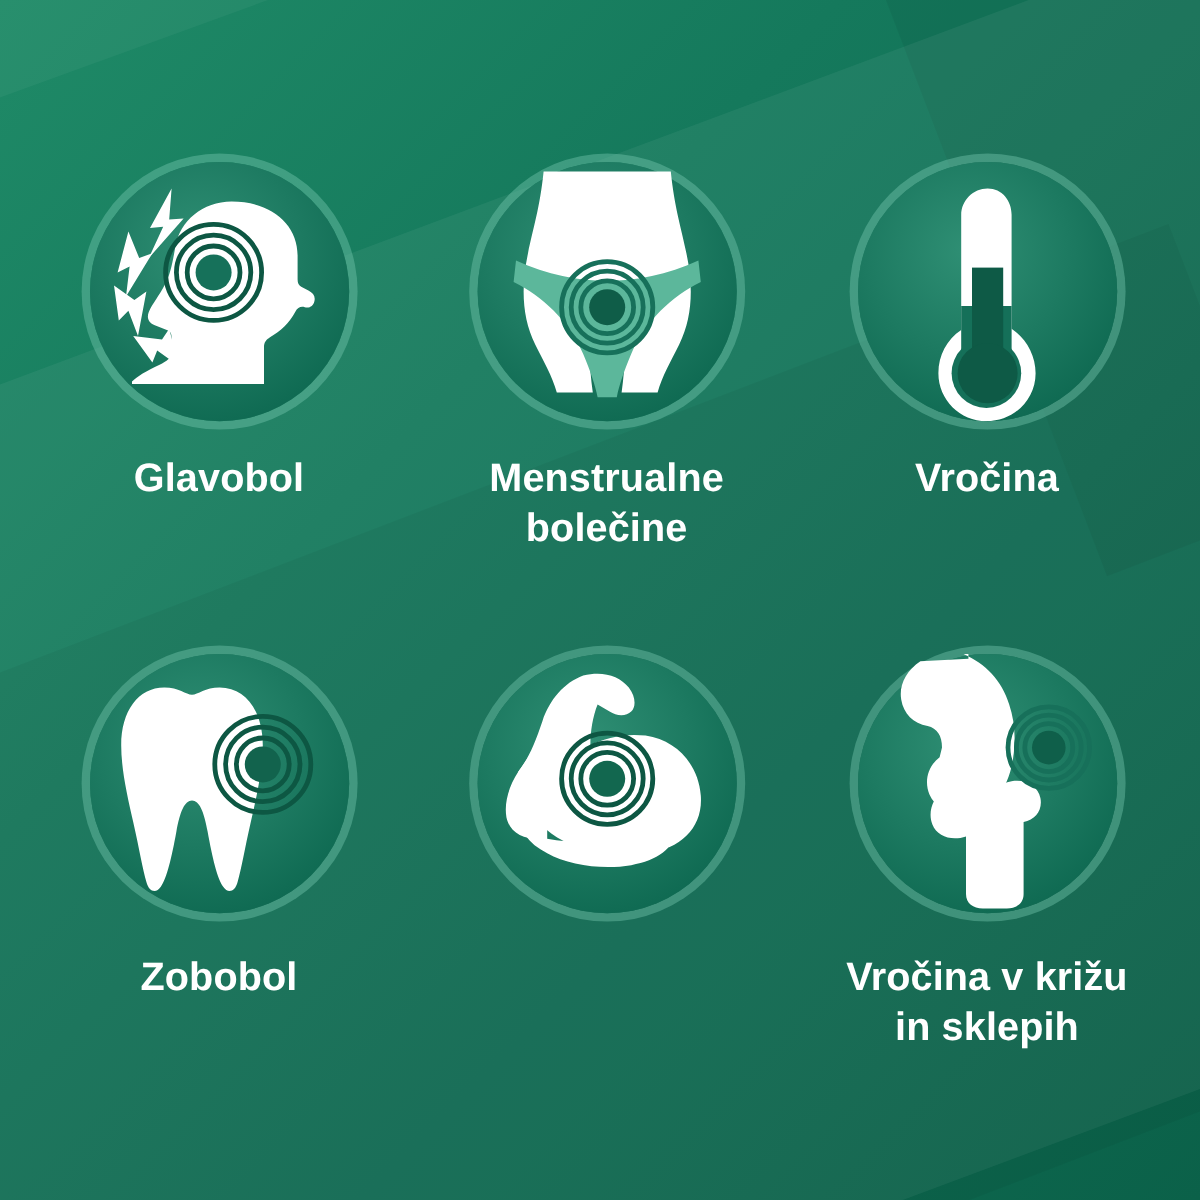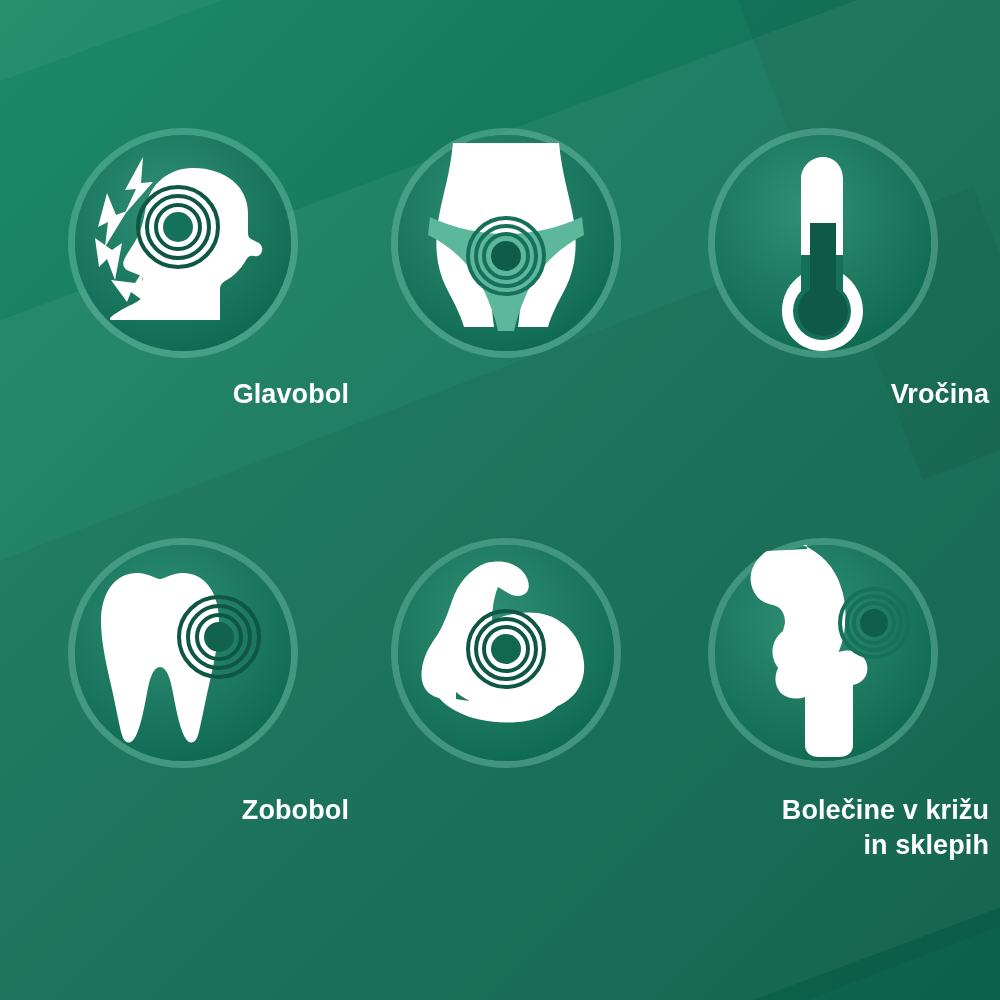--- a/index.html
+++ b/index.html
@@ -92,26 +92,25 @@
     left: 0;
     top: 0;
     width: 216px;
     height: 216px;
     display: block;
   }
 
   .caption {
     margin-top: 26px;
     color: #ffffff;
-    font-size: 27px;
+    font-size: 33px;
     font-weight: bold;
     line-height: 1.28;
     letter-spacing: 0.1px;
     white-space: pre-line;
-    text-align: right;
   }
   .row2 .caption { margin-top: 32px; }
 </style>
 </head>
 <body>
 
 <div id="poster">
 
   <div class="band band-a"></div>
   <div class="band band-d"></div>
@@ -154,20 +153,21 @@
             <path fill="#5cb79b" d="M32 82 C58 94 84 99 108 99 C132 99 158 94 184 82 L186 100 C162 112 140 132 128 160 C122 174 118 186 116 196 L100 196 C98 186 94 174 88 160 C76 132 54 112 30 100 Z"></path>
           </g>
           <g>
             <circle cx="108" cy="121" r="38" fill="none" stroke="#17705a" stroke-width="4"></circle>
             <circle cx="108" cy="121" r="30" fill="none" stroke="#17705a" stroke-width="4"></circle>
             <circle cx="108" cy="121" r="22" fill="none" stroke="#17705a" stroke-width="4"></circle>
             <circle cx="108" cy="121" r="15" fill="#0f5d48"></circle>
           </g>
         </svg>
       </div>
+      <div class="caption">Menstrualne bolečine</div>
     </div>
 
     <div class="item row1 col3">
       <div class="disc">
         <svg viewBox="0 0 216 216">
           <g>
             <path fill="#ffffff" d="M108 22 C96 22 86 32 86 44 L86 140 C74 148 67 161 67 176 C67 198 85 216 107 216 C130 216 148 198 148 176 C148 161 140 147 128 139 L128 44 C128 32 120 22 108 22 Z"></path>
             <circle cx="107" cy="176" r="29" fill="#157059"></circle>
             <rect x="86" y="120" width="42" height="60" fill="#157059"></rect>
           </g>
@@ -225,18 +225,18 @@
             <path fill="#ffffff" d="M72 112 C62 120 58 132 62 142 C66 152 78 156 90 152 L90 200 C90 208 96 212 104 212 L124 212 C132 212 138 208 138 200 L138 140 C148 138 154 130 152 120 C150 110 140 104 128 106 C118 108 112 112 104 112 C96 112 82 106 72 112 Z"></path>
           </g>
           <g>
             <circle cx="159" cy="78" r="34" fill="none" stroke="#17705a" stroke-width="4"></circle>
             <circle cx="159" cy="78" r="27" fill="none" stroke="#17705a" stroke-width="4"></circle>
             <circle cx="159" cy="78" r="20" fill="none" stroke="#17705a" stroke-width="4"></circle>
             <circle cx="159" cy="78" r="14" fill="#0f5f4a"></circle>
           </g>
         </svg>
       </div>
-      <div class="caption">Bolečine v križu
+      <div class="caption">Vročina v križu
 in sklepih</div>
     </div>
 
   </div>
 </div>
 
 </body></html>

